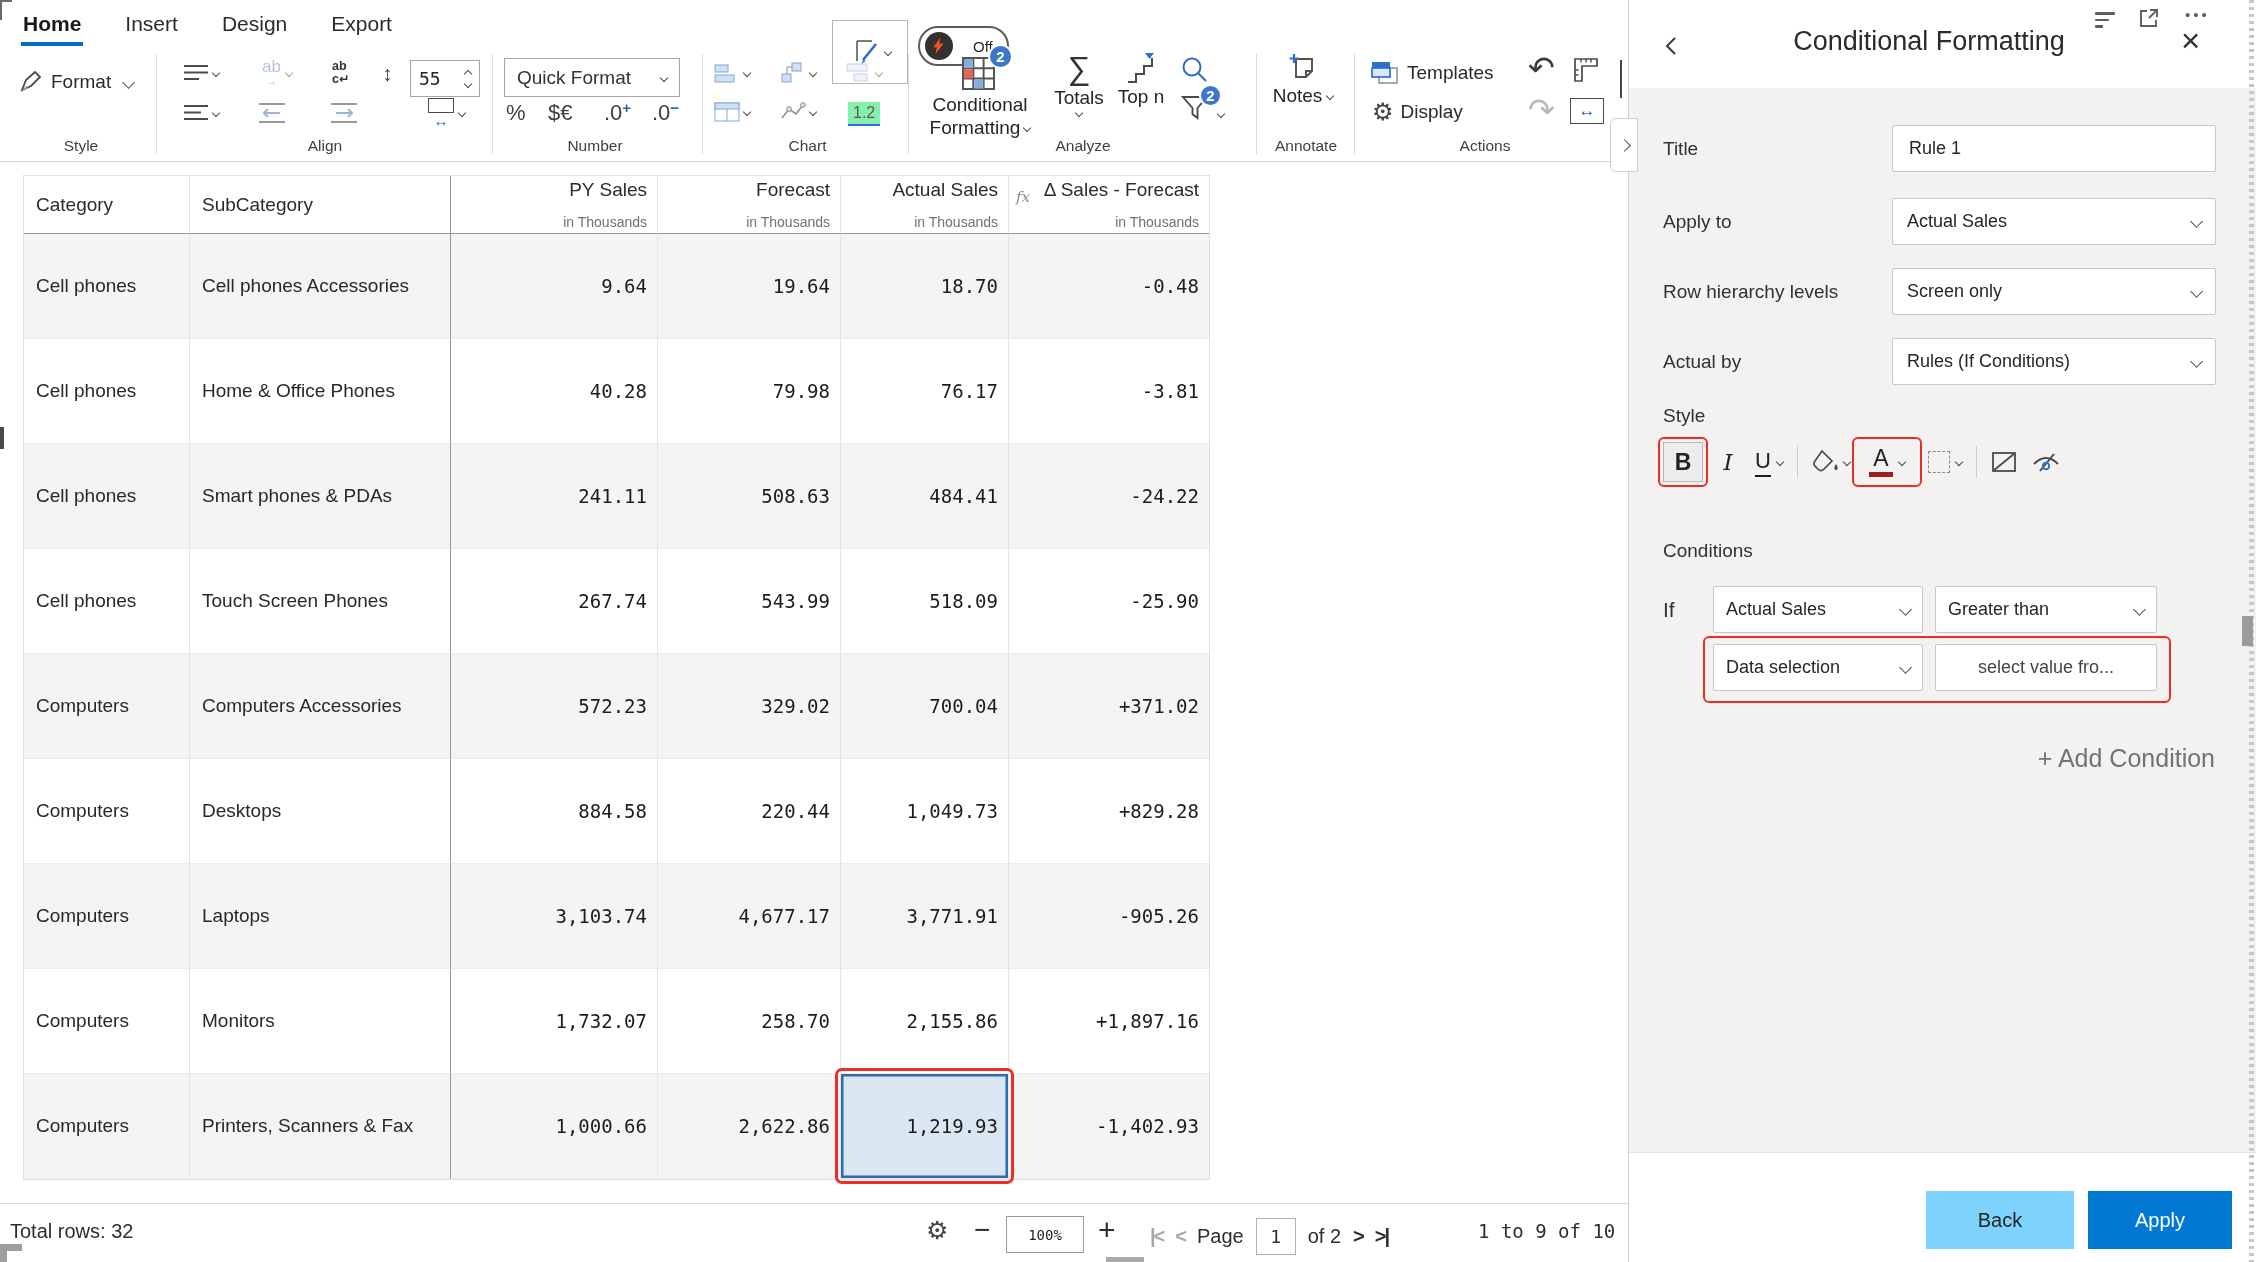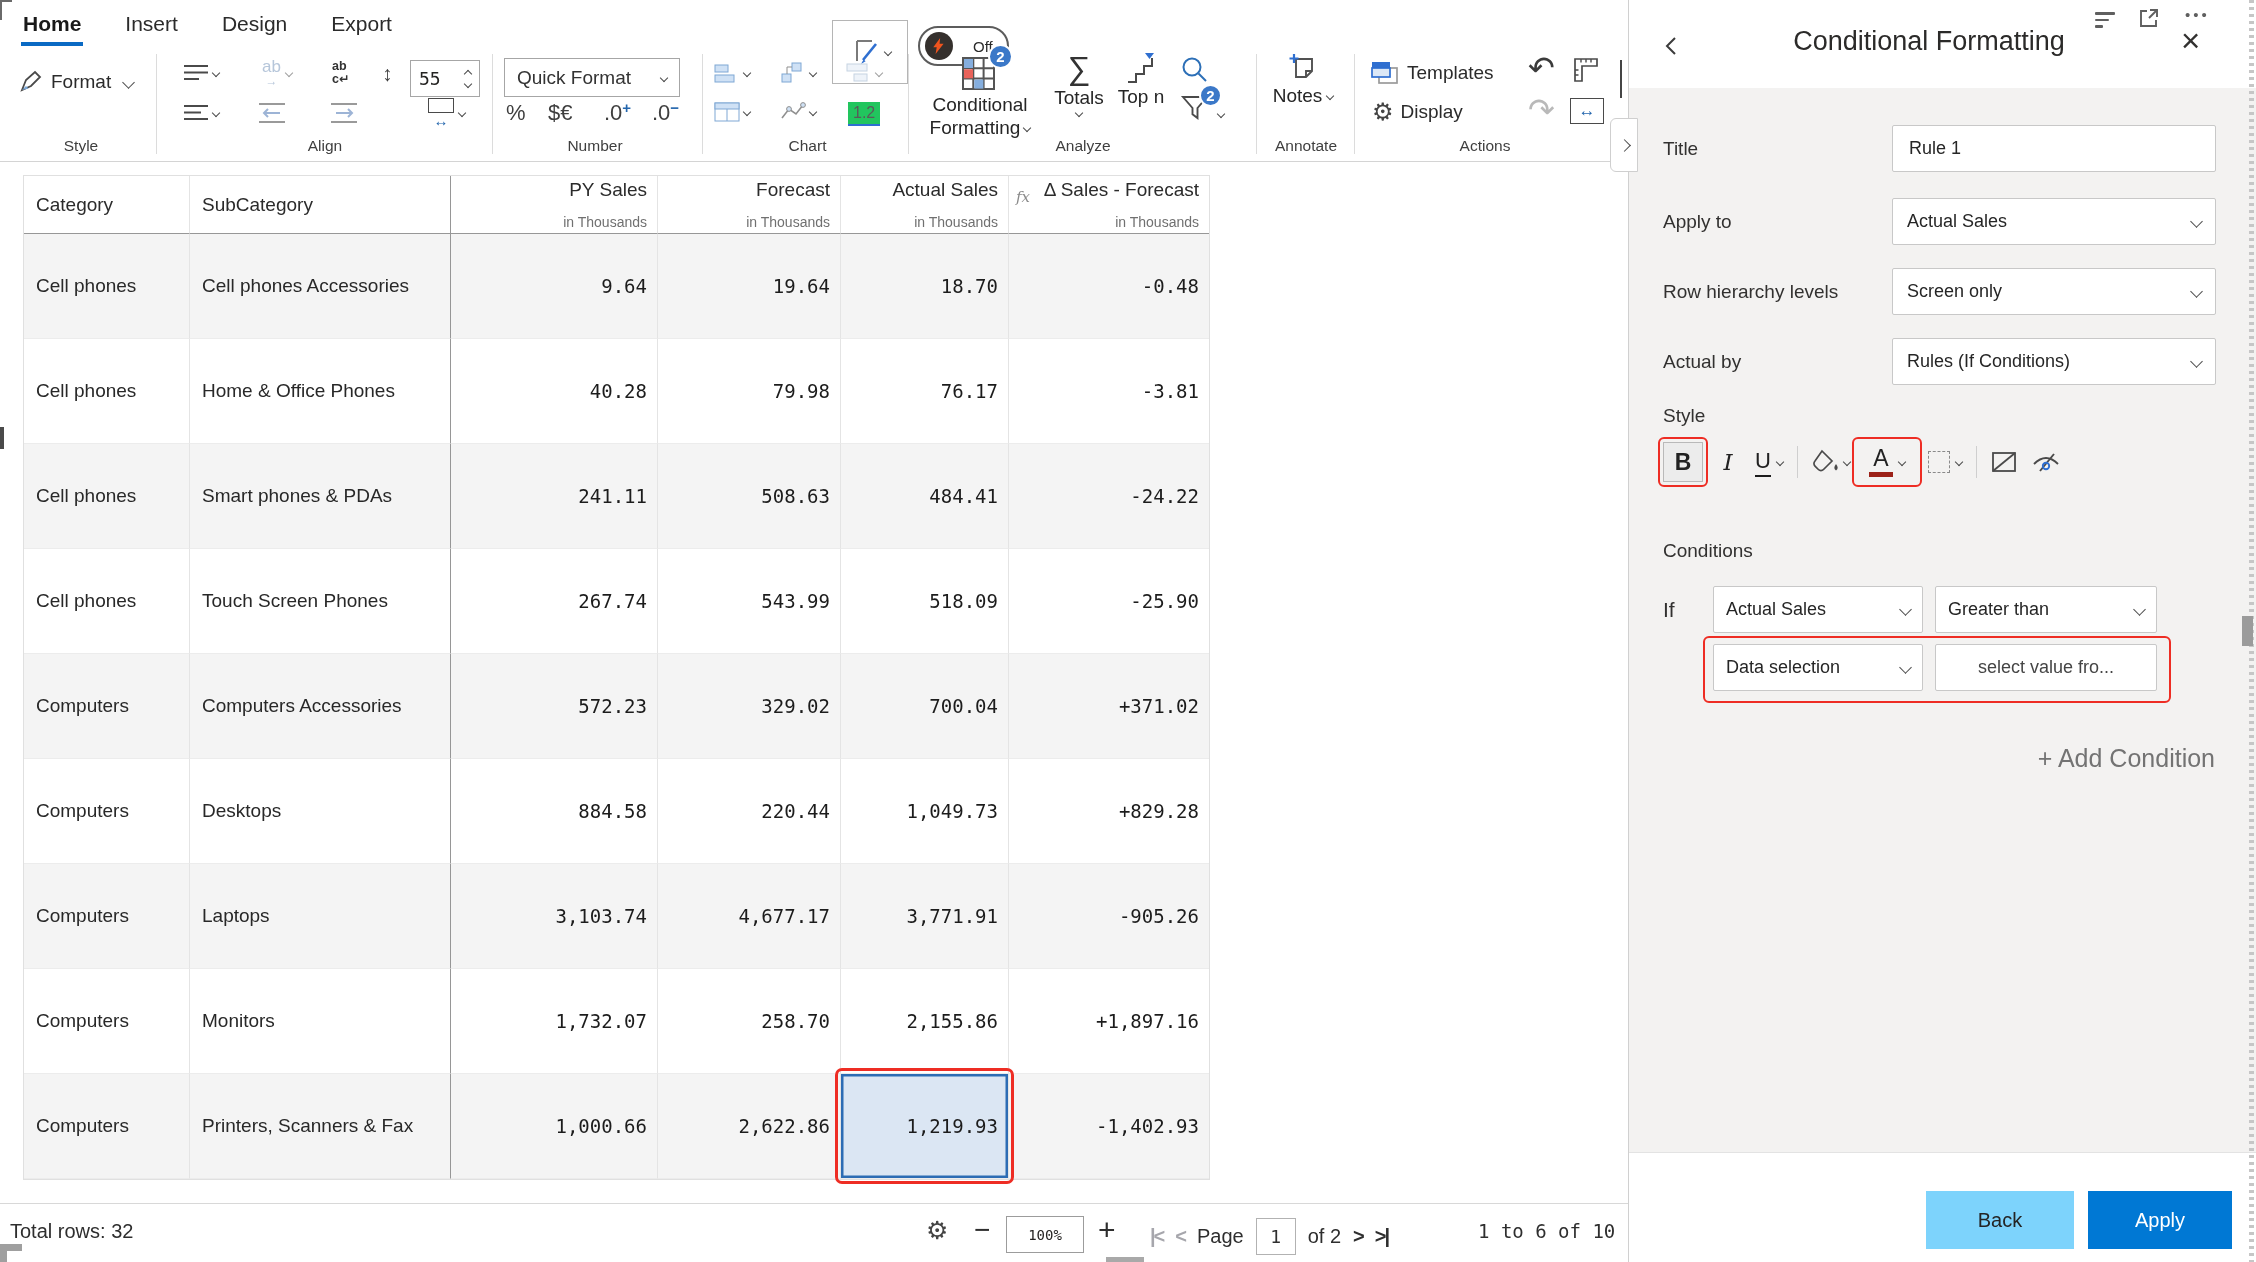--- a/index.html
+++ b/index.html
@@ -31,21 +31,21 @@
          font-size:15px;font-weight:700;display:flex;align-items:center;justify-content:center;border:2px solid #fff;box-sizing:border-box}
   .editbox{border:1px solid #b5b5b5;display:flex;align-items:center;justify-content:center;background:#fff;cursor:pointer}
   .aipill{display:flex;align-items:center;gap:20px;border:2px solid #5c5c5c;border-radius:21px;padding:4px 14px 4px 5px;cursor:pointer}
   .bolt-circle{width:28px;height:28px;border-radius:50%;background:#35302d;display:flex;align-items:center;justify-content:center}
   .ai-label{font-size:15px;color:#2b2b2b}
   .spinbox{background:#fff;border:1px solid #a6a6a6;display:flex;align-items:center;justify-content:space-between;padding:0 8px;box-sizing:border-box}
   .wrap-ic{display:flex;flex-direction:column;line-height:1.05;font-size:12.5px;font-weight:700;color:#333}
   .stack2{display:flex;flex-direction:column;align-items:center;line-height:1;color:#b6c6da}
   .numfmt{font-size:22px;color:#3f3f3f;cursor:pointer}
   .sup{color:#2466ad;font-weight:700;font-size:15px;position:relative;top:-7px}
-  .decbtn{background:#22c55e;border-bottom:2.5px solid #2f6fd0;color:#5a5a5a;font-size:16px;padding:2px 5px;cursor:pointer}
+  .decbtn{background:#86efac;border-bottom:2.5px solid #2f6fd0;color:#5a5a5a;font-size:16px;padding:2px 5px;cursor:pointer}
 
   
   .tbl{position:absolute;left:23px;top:175px;display:grid;grid-template-columns:166px 261px 207px 183px 168px 200px;
        border:1px solid #e0e0e0;background:#fff}
   .hcell{height:58px;box-sizing:border-box;border-bottom:1px solid #979797;border-right:1px solid #e4e4e4;
          display:flex;align-items:center;padding-left:12px;font-size:19px;color:#2b2b2b;background:#fff}
   .hnum{flex-direction:column;align-items:flex-end;justify-content:center;padding-left:0;padding-right:10px;position:relative}
   .hsub{font-size:14px;color:#707070;margin-top:13px}
   .fx{position:absolute;left:7px;top:12px;font-family:"DejaVu Serif","Liberation Serif",serif;font-style:italic;font-size:15px;color:#8a8a8a}
   .row{display:contents}
@@ -473,21 +473,21 @@
     <div class="sb-item" style="left:1098px;top:9px;font-size:30px;cursor:pointer">+</div>
     <div class="sb-item" style="left:1150px;top:14px;display:flex;align-items:center;gap:12px">
       <span class="pgnav dis">|&lt;</span>
       <span class="pgnav dis">&lt;</span>
       <span>Page</span>
       <span class="pgbox mono" style="position:relative">1</span>
       <span>of 2</span>
       <span class="pgnav">&gt;</span>
       <span class="pgnav">&gt;|</span>
     </div>
-    <div class="sb-item mono" style="left:1478px;top:16px;font-size:19px">1 to 6 of 10</div>
+    <div class="sb-item mono" style="left:1478px;top:16px;font-size:19px">1 to 9 of 10</div>
     <div class="abs" style="left:1106px;top:53px;width:38px;height:6px;background:#a9a9a9"></div>
   </div>
 
   <div class="abs" style="left:0;top:0;width:2px;height:20px;background:#6a6a6a"></div>
   <div class="abs" style="left:0;top:0;width:12px;height:2px;background:#6a6a6a"></div>
   <div class="abs" style="left:0;top:427px;width:4px;height:22px;background:#4a4a4a"></div>
   <div class="abs" style="left:0;top:1244px;width:22px;height:7px;background:#9f9f9f"></div>
   <div class="abs" style="left:0;top:1244px;width:7px;height:18px;background:#9f9f9f"></div>
 </div>
 

